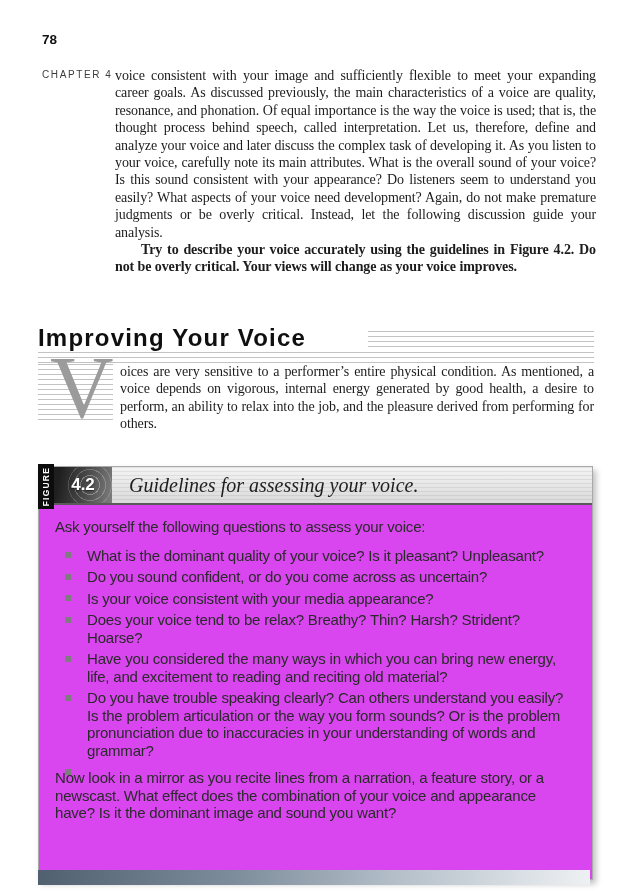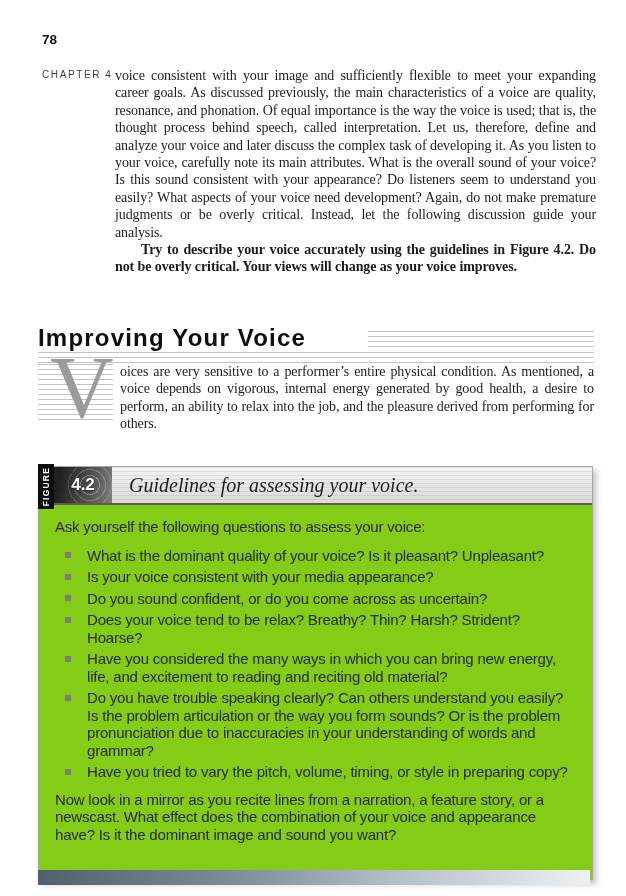--- a/index.html
+++ b/index.html
@@ -23,21 +23,21 @@
   .headline{top:324px;left:38px;font-family:"Liberation Sans",sans-serif;font-weight:bold;
     font-size:24px;letter-spacing:1.2px;color:#0f0f0f;white-space:nowrap;}
   .stripes{background:repeating-linear-gradient(to bottom,#c3c3c3 0,#c3c3c3 1px,transparent 1px,transparent 5px);}
   .stripes-right{top:331px;left:368px;width:226px;height:17px;}
   .stripes-under{top:352px;left:38px;width:556px;height:11px;}
   .stripes-block{top:364px;left:38px;width:75px;height:60px;}
   .dropcap{top:344px;left:50px;font-size:88px;line-height:1;color:#9b9b9b;font-family:"Liberation Serif",serif;}
   .lede{top:363px;left:120px;width:474px;font-size:14px;line-height:17.4px;letter-spacing:-0.1px;text-align:justify;margin:0;}
 
   
-  .figbox{top:466px;left:38px;width:555px;height:414px;background:#84cc16;
+  .figbox{top:466px;left:38px;width:555px;height:414px;background:#d946ef;
     border:1px solid #a9a9a9;box-shadow:3px 4px 6px rgba(0,0,0,0.25);box-sizing:border-box;}
   .figband{position:relative;height:36px;border-bottom:2px solid #5a5a5a;
     background:repeating-linear-gradient(to bottom,rgba(0,0,0,0.07) 0 1px,transparent 1px 4px),
                linear-gradient(#f4f4f4,#dadada);}
   .figtab{position:absolute;left:-1px;top:-3px;width:16px;height:45px;background:#0c0c0c;
     display:flex;align-items:center;justify-content:center;}
   .figtab span{writing-mode:vertical-rl;transform:rotate(180deg);color:#fff;
     font-family:"Liberation Sans",sans-serif;font-weight:bold;font-size:8.5px;letter-spacing:1.2px;}
   .figbadge{position:absolute;left:15px;top:0;width:58px;height:36px;
     background:radial-gradient(circle at 62% 50%,rgba(255,255,255,0.0) 0 9px,rgba(255,255,255,0.30) 9px 10px,
@@ -91,26 +91,26 @@
       </div>
       <div class="figbadge">
         <span>4.2</span>
       </div>
       <div class="figtitle">Guidelines for assessing your voice.</div>
     </div>
     <div class="figcontent">
       <p class="fintro">Ask yourself the following questions to assess your voice:</p>
       <ul class="figlist">
         <li><span class="sq"></span><span>What is the dominant quality of your voice? Is it pleasant? Unpleasant?</span></li>
+        <li><span class="sq"></span><span>Do you sound confident, or do you come across as uncertain?</span></li>
         <li><span class="sq"></span><span>Is your voice consistent with your media appearance?</span></li>
-        <li><span class="sq"></span><span>Do you sound confident, or do you come across as uncertain?</span></li>
         <li><span class="sq"></span><span>Does your voice tend to be relax? Breathy? Thin? Harsh? Strident? Hoarse?</span></li>
         <li><span class="sq"></span><span>Have you considered the many ways in which you can bring new energy, life, and excitement to reading and reciting old material?</span></li>
         <li><span class="sq"></span><span>Do you have trouble speaking clearly? Can others understand you easily? Is the problem articulation or the way you form sounds? Or is the problem pronunciation due to inaccuracies in your understanding of words and grammar?</span></li>
-        <li><span class="sq"></span><span>Have you tried to vary the pitch, volume, timing, or style in preparing copy?</span></li>
+        <li><span class="sq"></span></li>
       </ul>
       <p class="fclosing">Now look in a mirror as you recite lines from a narration, a feature story, or a newscast. What effect does the combination of your voice and appearance have? Is it the dominant image and sound you want?</p>
     </div>
   </div>
 
   <div class="abs footbar"></div>
 
 </div>
 
 </body></html>

